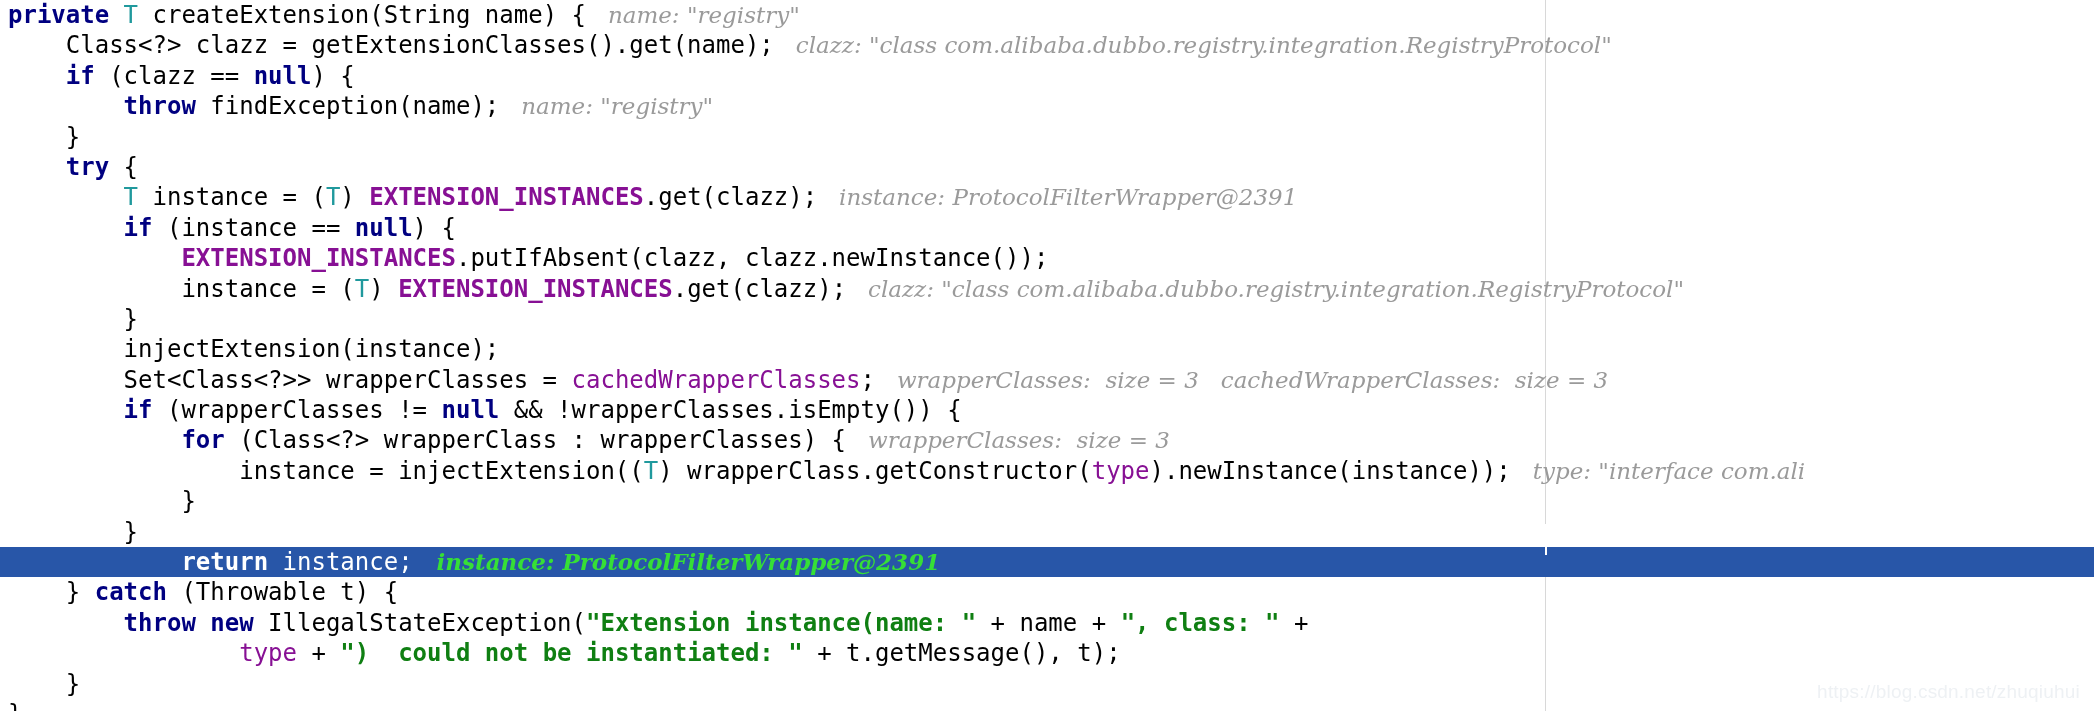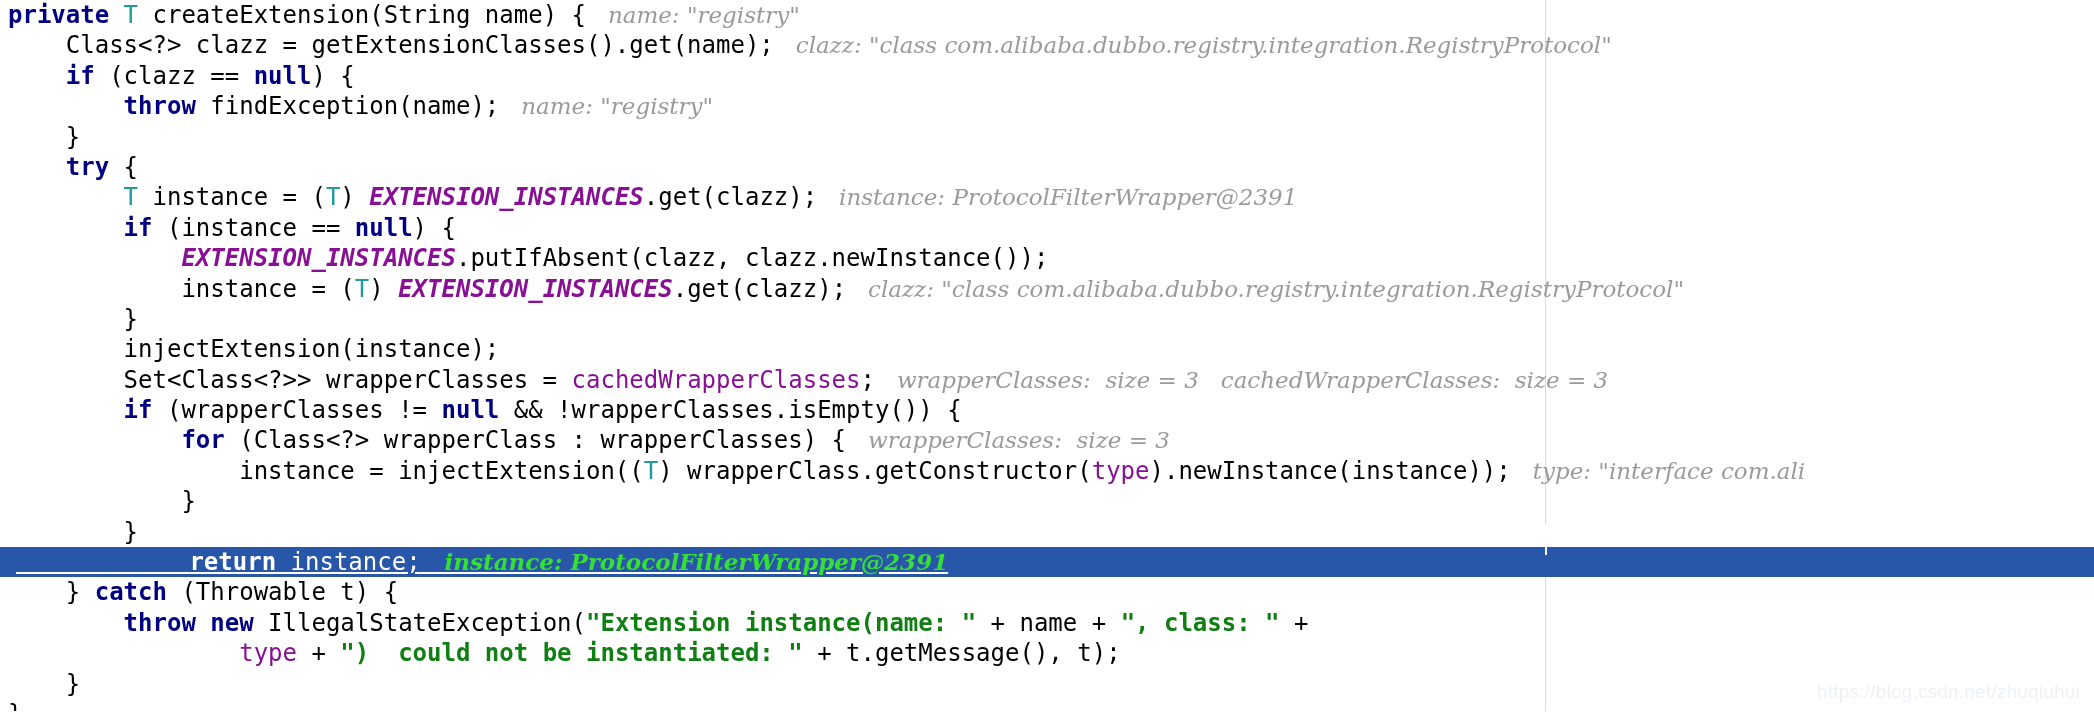--- a/index.html
+++ b/index.html
@@ -50,31 +50,30 @@
     white-space: pre;
     color: #000000;
     padding-left: 8px;
   }
 
   
   .line.hl {
     background: #2856A8;
     color: #ffffff;
     width: 2094px;
-    padding-left: 16px;
+    padding-left: 8px;
     box-sizing: border-box;
-    text-decoration: underline;
   }
 
   
   .kw       { color: #000080; font-weight: bold; }
   .typ      { color: #20999D; }
   .str      { color: #0F7F12; font-weight: bold; }
   .fld      { color: #871094; font-weight: normal; }
-  .sfld     { color: #871094; font-weight: bold; font-style: italic; }
+  .sfld     { color: #871094; font-weight: bold; }
   .hint     {
     color: #9a9a9a;
     font-style: italic;
     font-family: "DejaVu Serif", "Liberation Serif", serif;
     font-size: 23px;
   }
   .line.hl .hint {
     color: #36DF36;
     font-weight: bold;
   }

